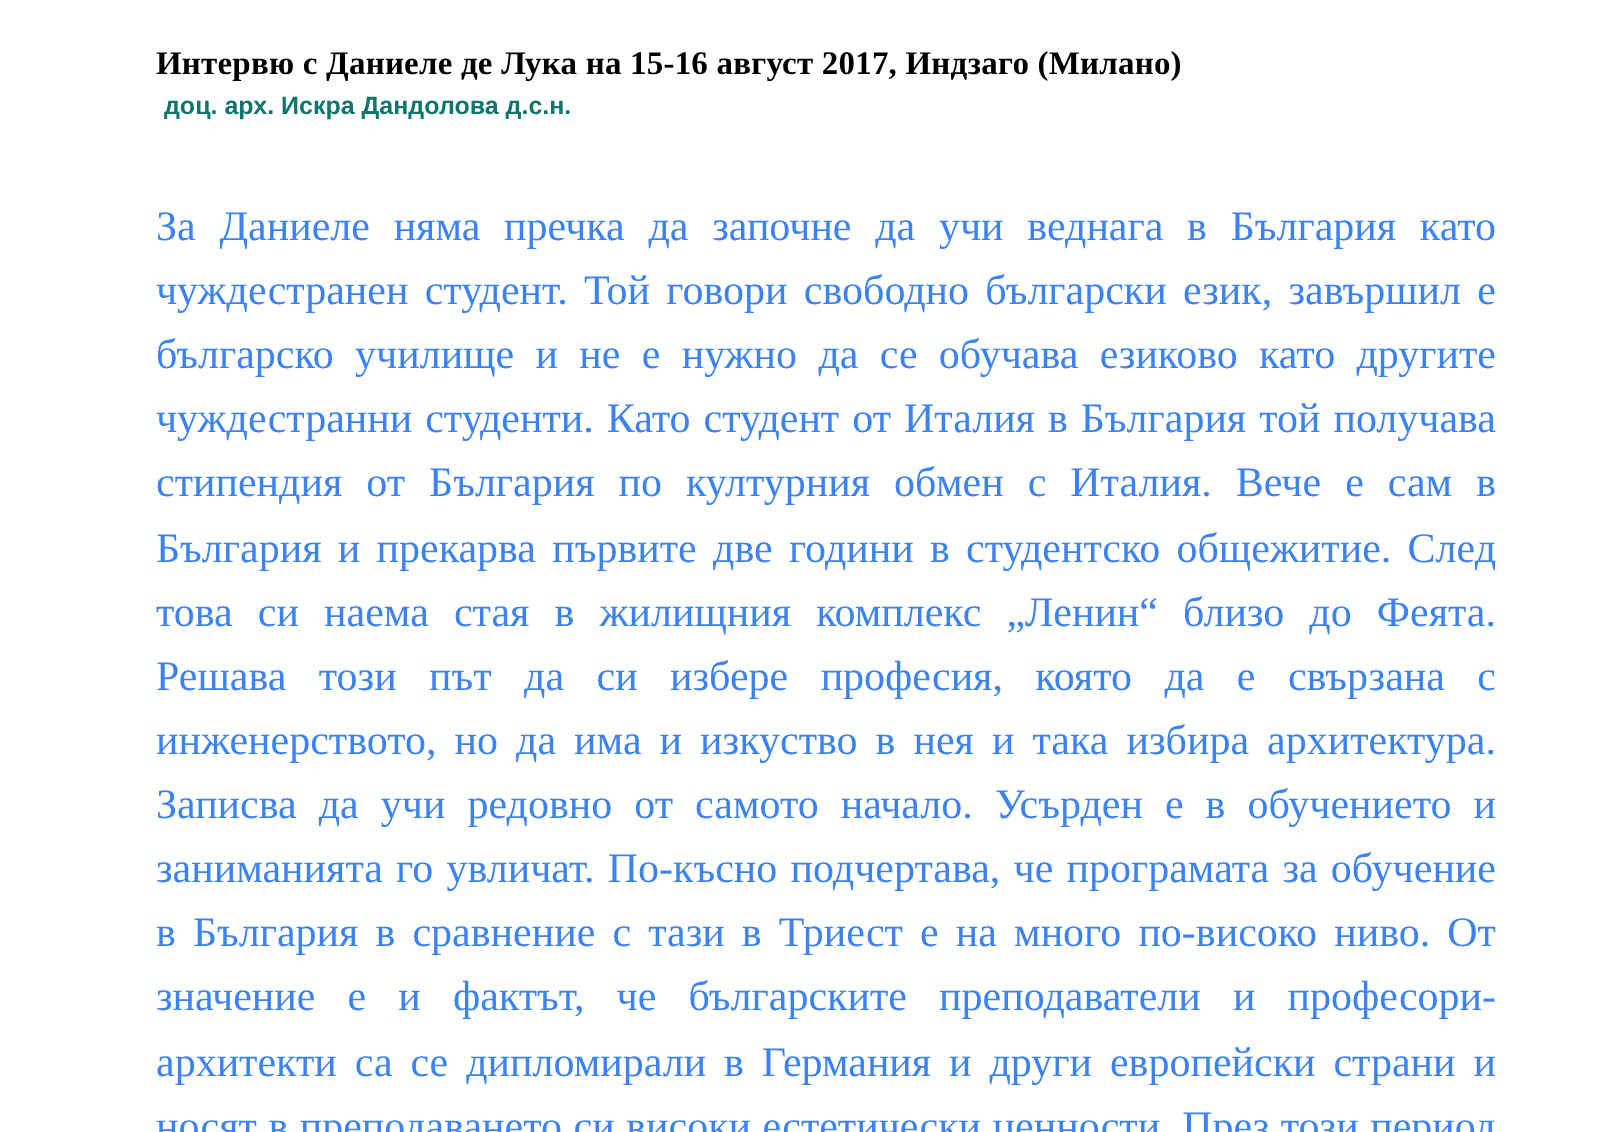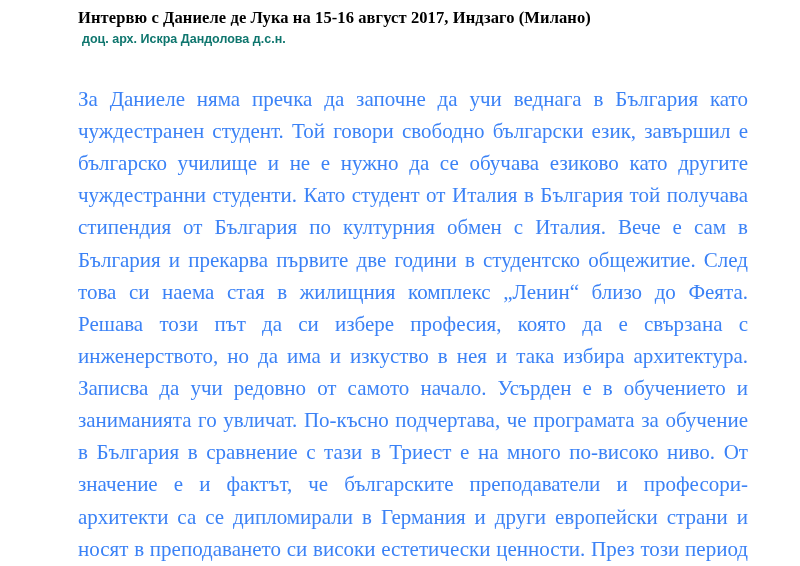--- a/index.html
+++ b/index.html
@@ -12,21 +12,21 @@
     background: #ffffff;
     font-family: "Liberation Serif", serif;
     color: #000000;
     overflow: hidden;
   }
   .page {
     position: relative;
     width: 800px;
     height: 566px;
     box-sizing: border-box;
-    padding: 8px 52px 0 78px;
+    padding: 22px 52px 0 78px;
   }
   .doc-title {
     font-family: "Liberation Serif", serif;
     font-weight: bold;
     font-size: 16.5px;
     line-height: 1.25;
     letter-spacing: 0.1px;
     margin: 0;
     color: #000;
   }

